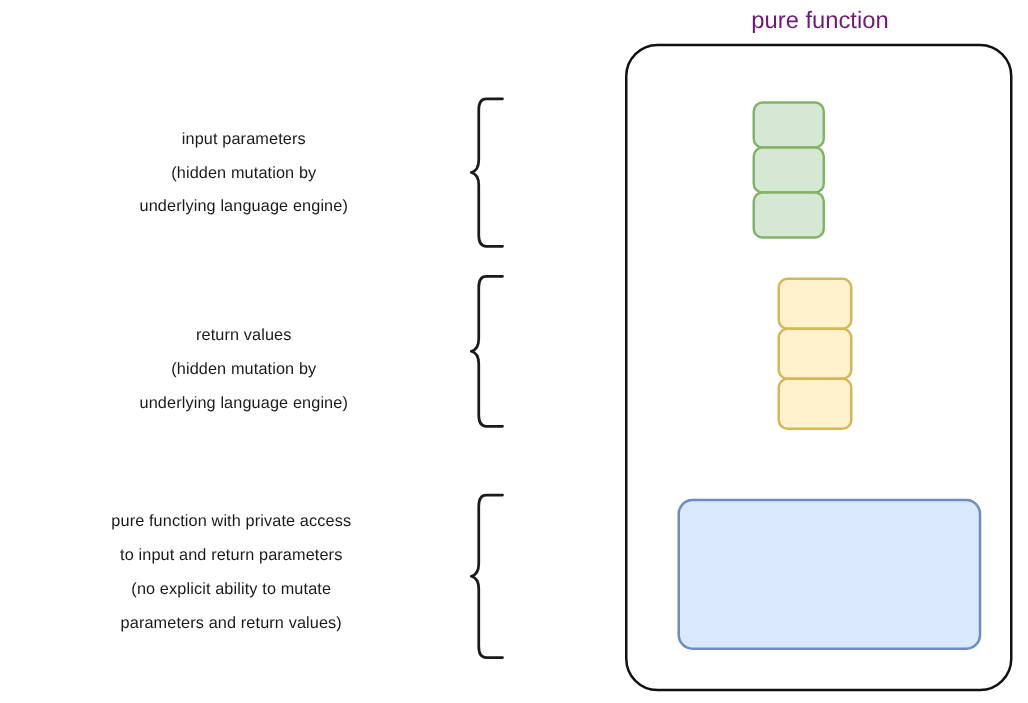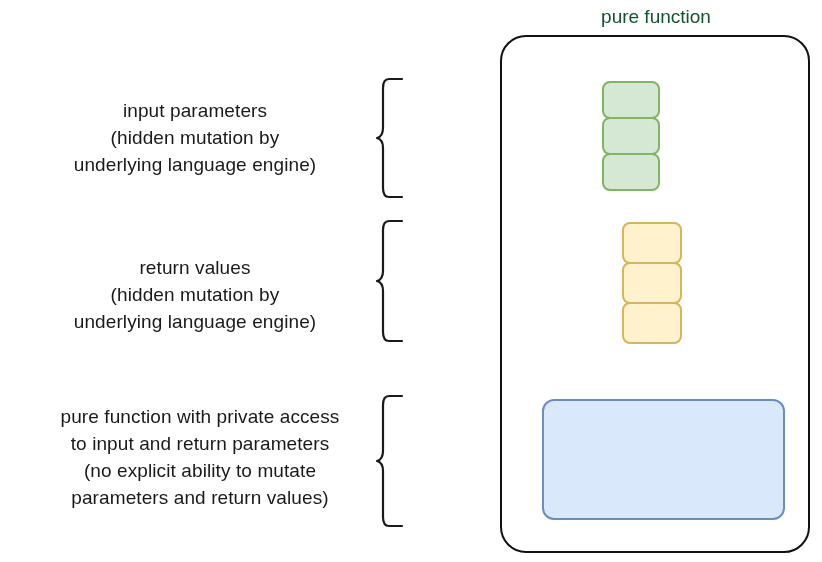--- a/index.html
+++ b/index.html
@@ -13,38 +13,38 @@
     position: relative;
     overflow: hidden;
     font-family: "Liberation Sans", sans-serif;
     color: #000000;
   }
 
   
   .label-block {
     position: absolute;
     text-align: center;
-    font-size: 19px;
+    font-size: 13px;
     line-height: 27px;
     color: #1a1a1a;
     white-space: pre-line;
     letter-spacing: 0.1px;
   }
   #label-input-parameters {
     left: 20px;
     top: 97px;
     width: 350px;
   }
   #label-return-values {
     left: 20px;
     top: 254px;
     width: 350px;
   }
   #label-pure-function-body {
-    left: 15px;
+    left: 0px;
     top: 403px;
     width: 370px;
   }
 
   
   .brace {
     position: absolute;
     left: 375px;
   }
   #brace-input-parameters { top: 76px; }
@@ -53,21 +53,21 @@
 
   
   #pure-function-title {
     position: absolute;
     left: 500px;
     top: 5px;
     width: 312px;
     text-align: center;
     font-size: 19px;
     line-height: 24px;
-    color: #14532d;
+    color: #701a75;
   }
   #pure-function-container {
     position: absolute;
     left: 500px;
     top: 35px;
     width: 310px;
     height: 518px;
     box-sizing: border-box;
     border: 2px solid #111111;
     border-radius: 26px;

